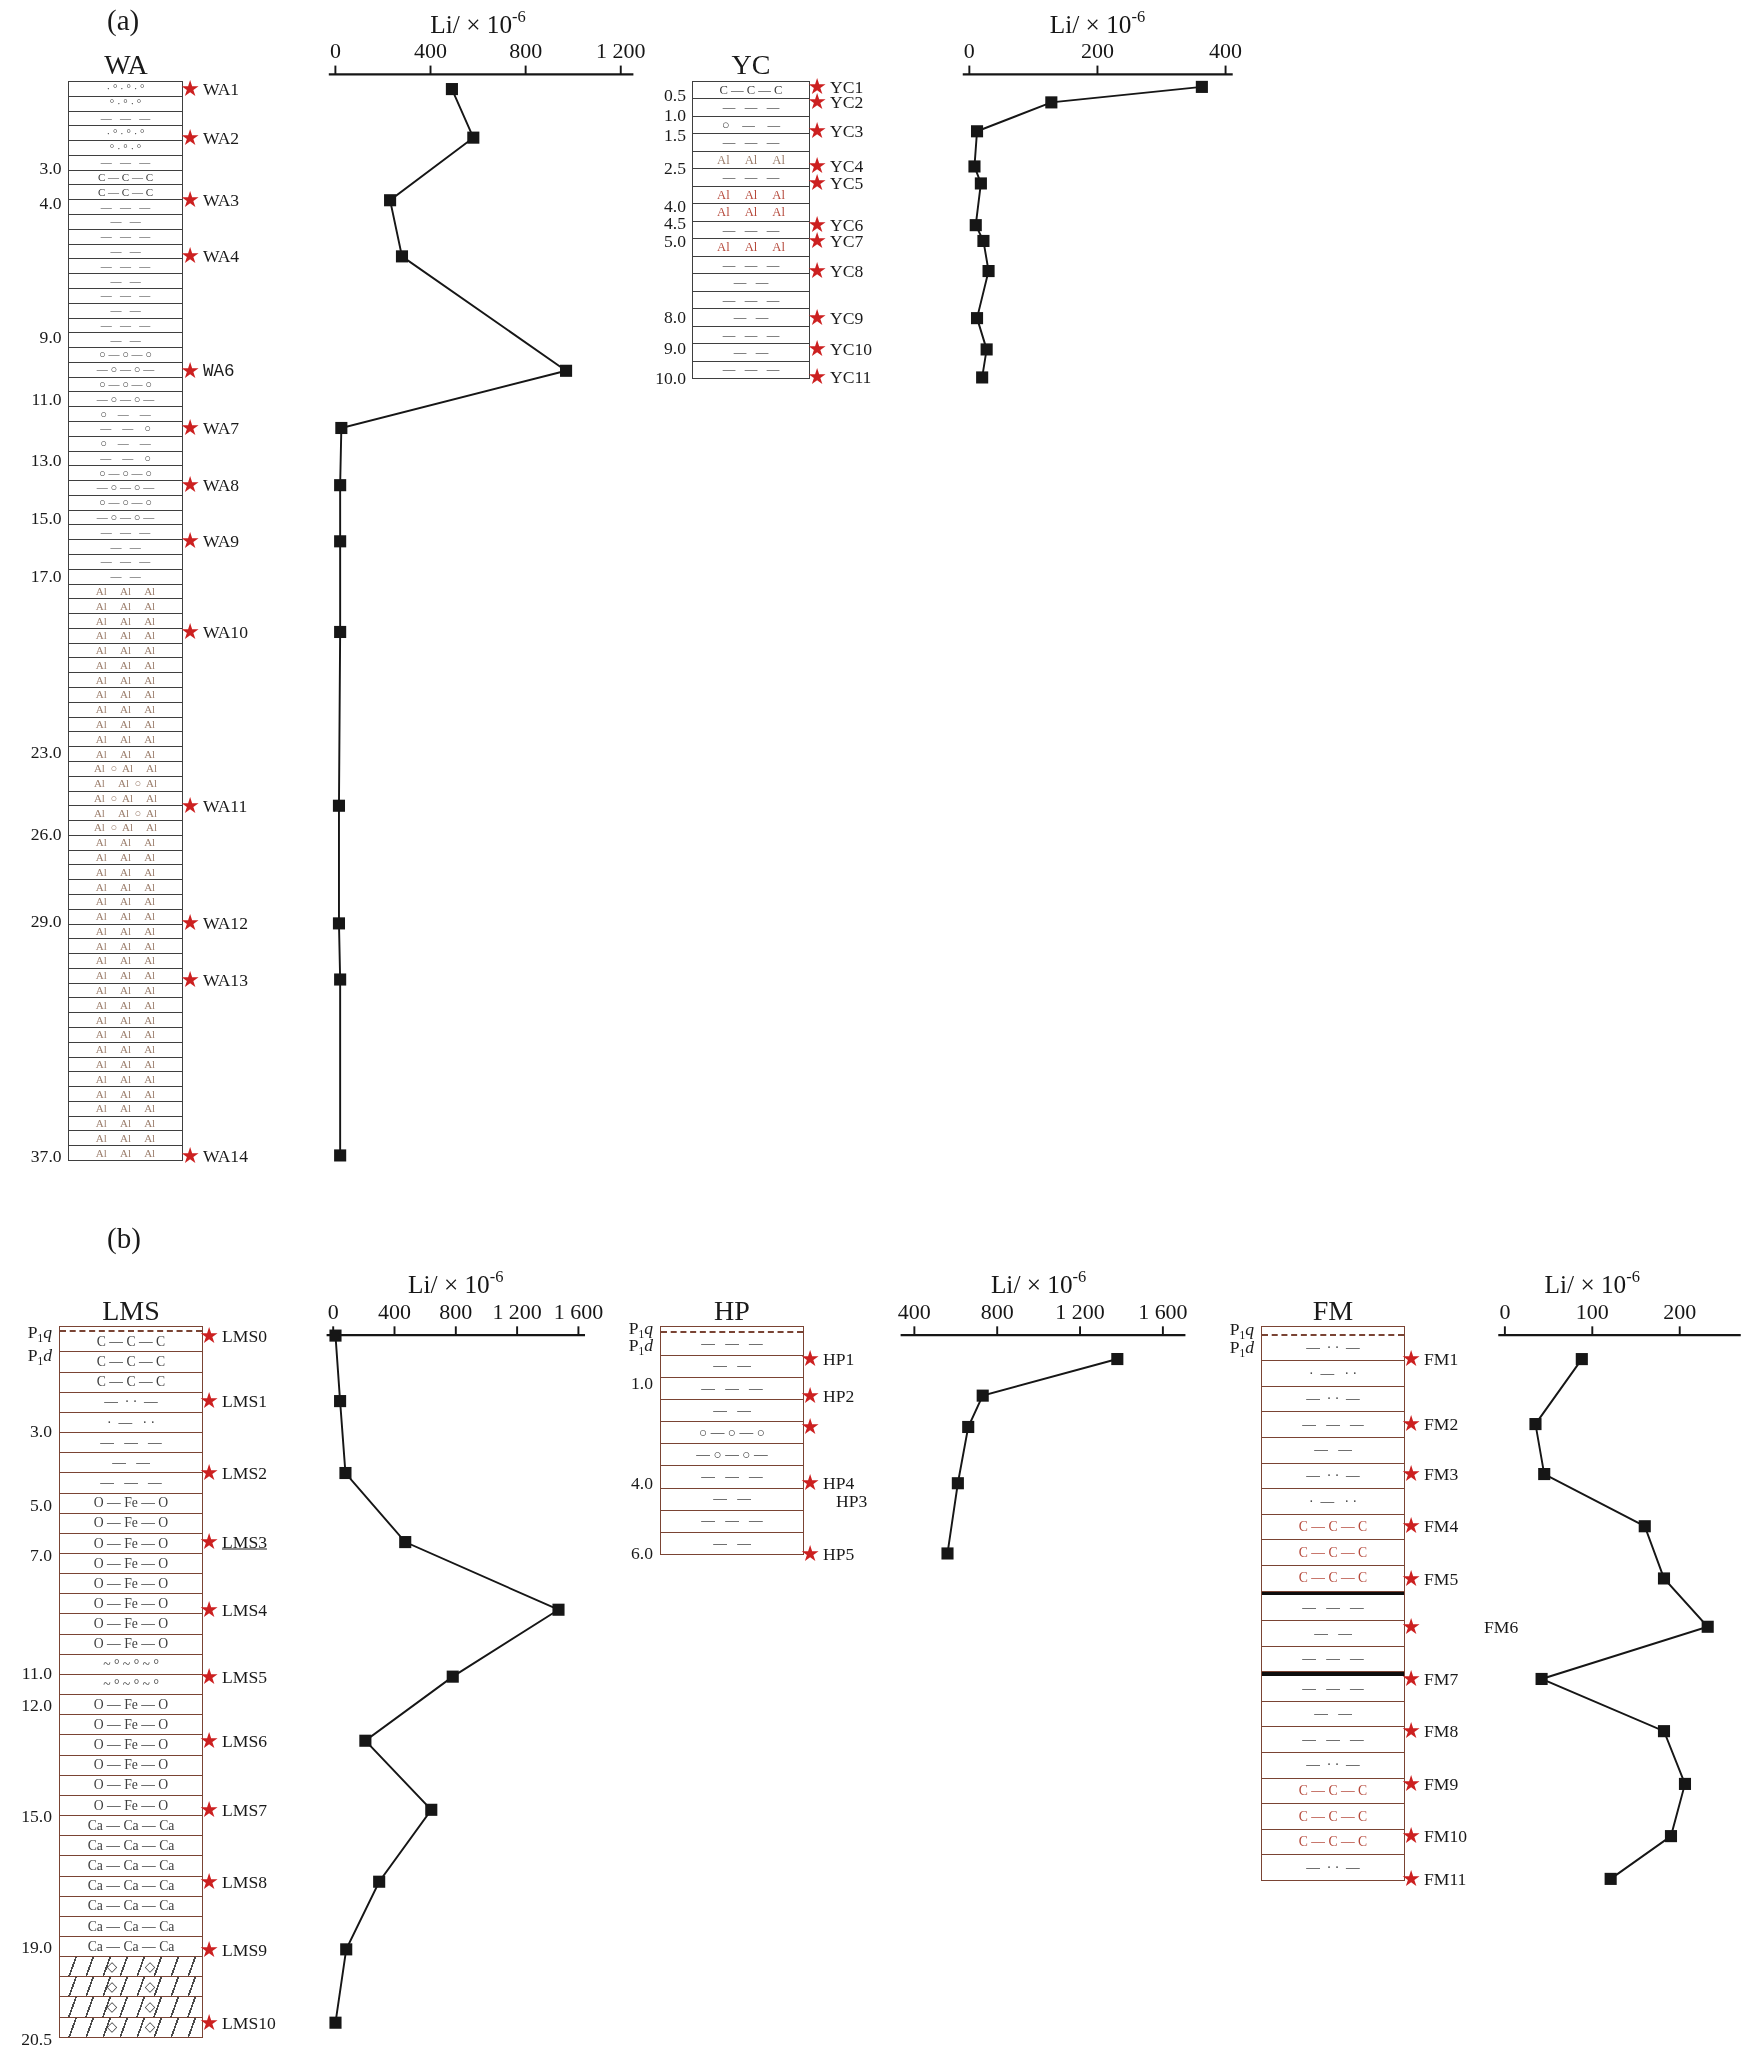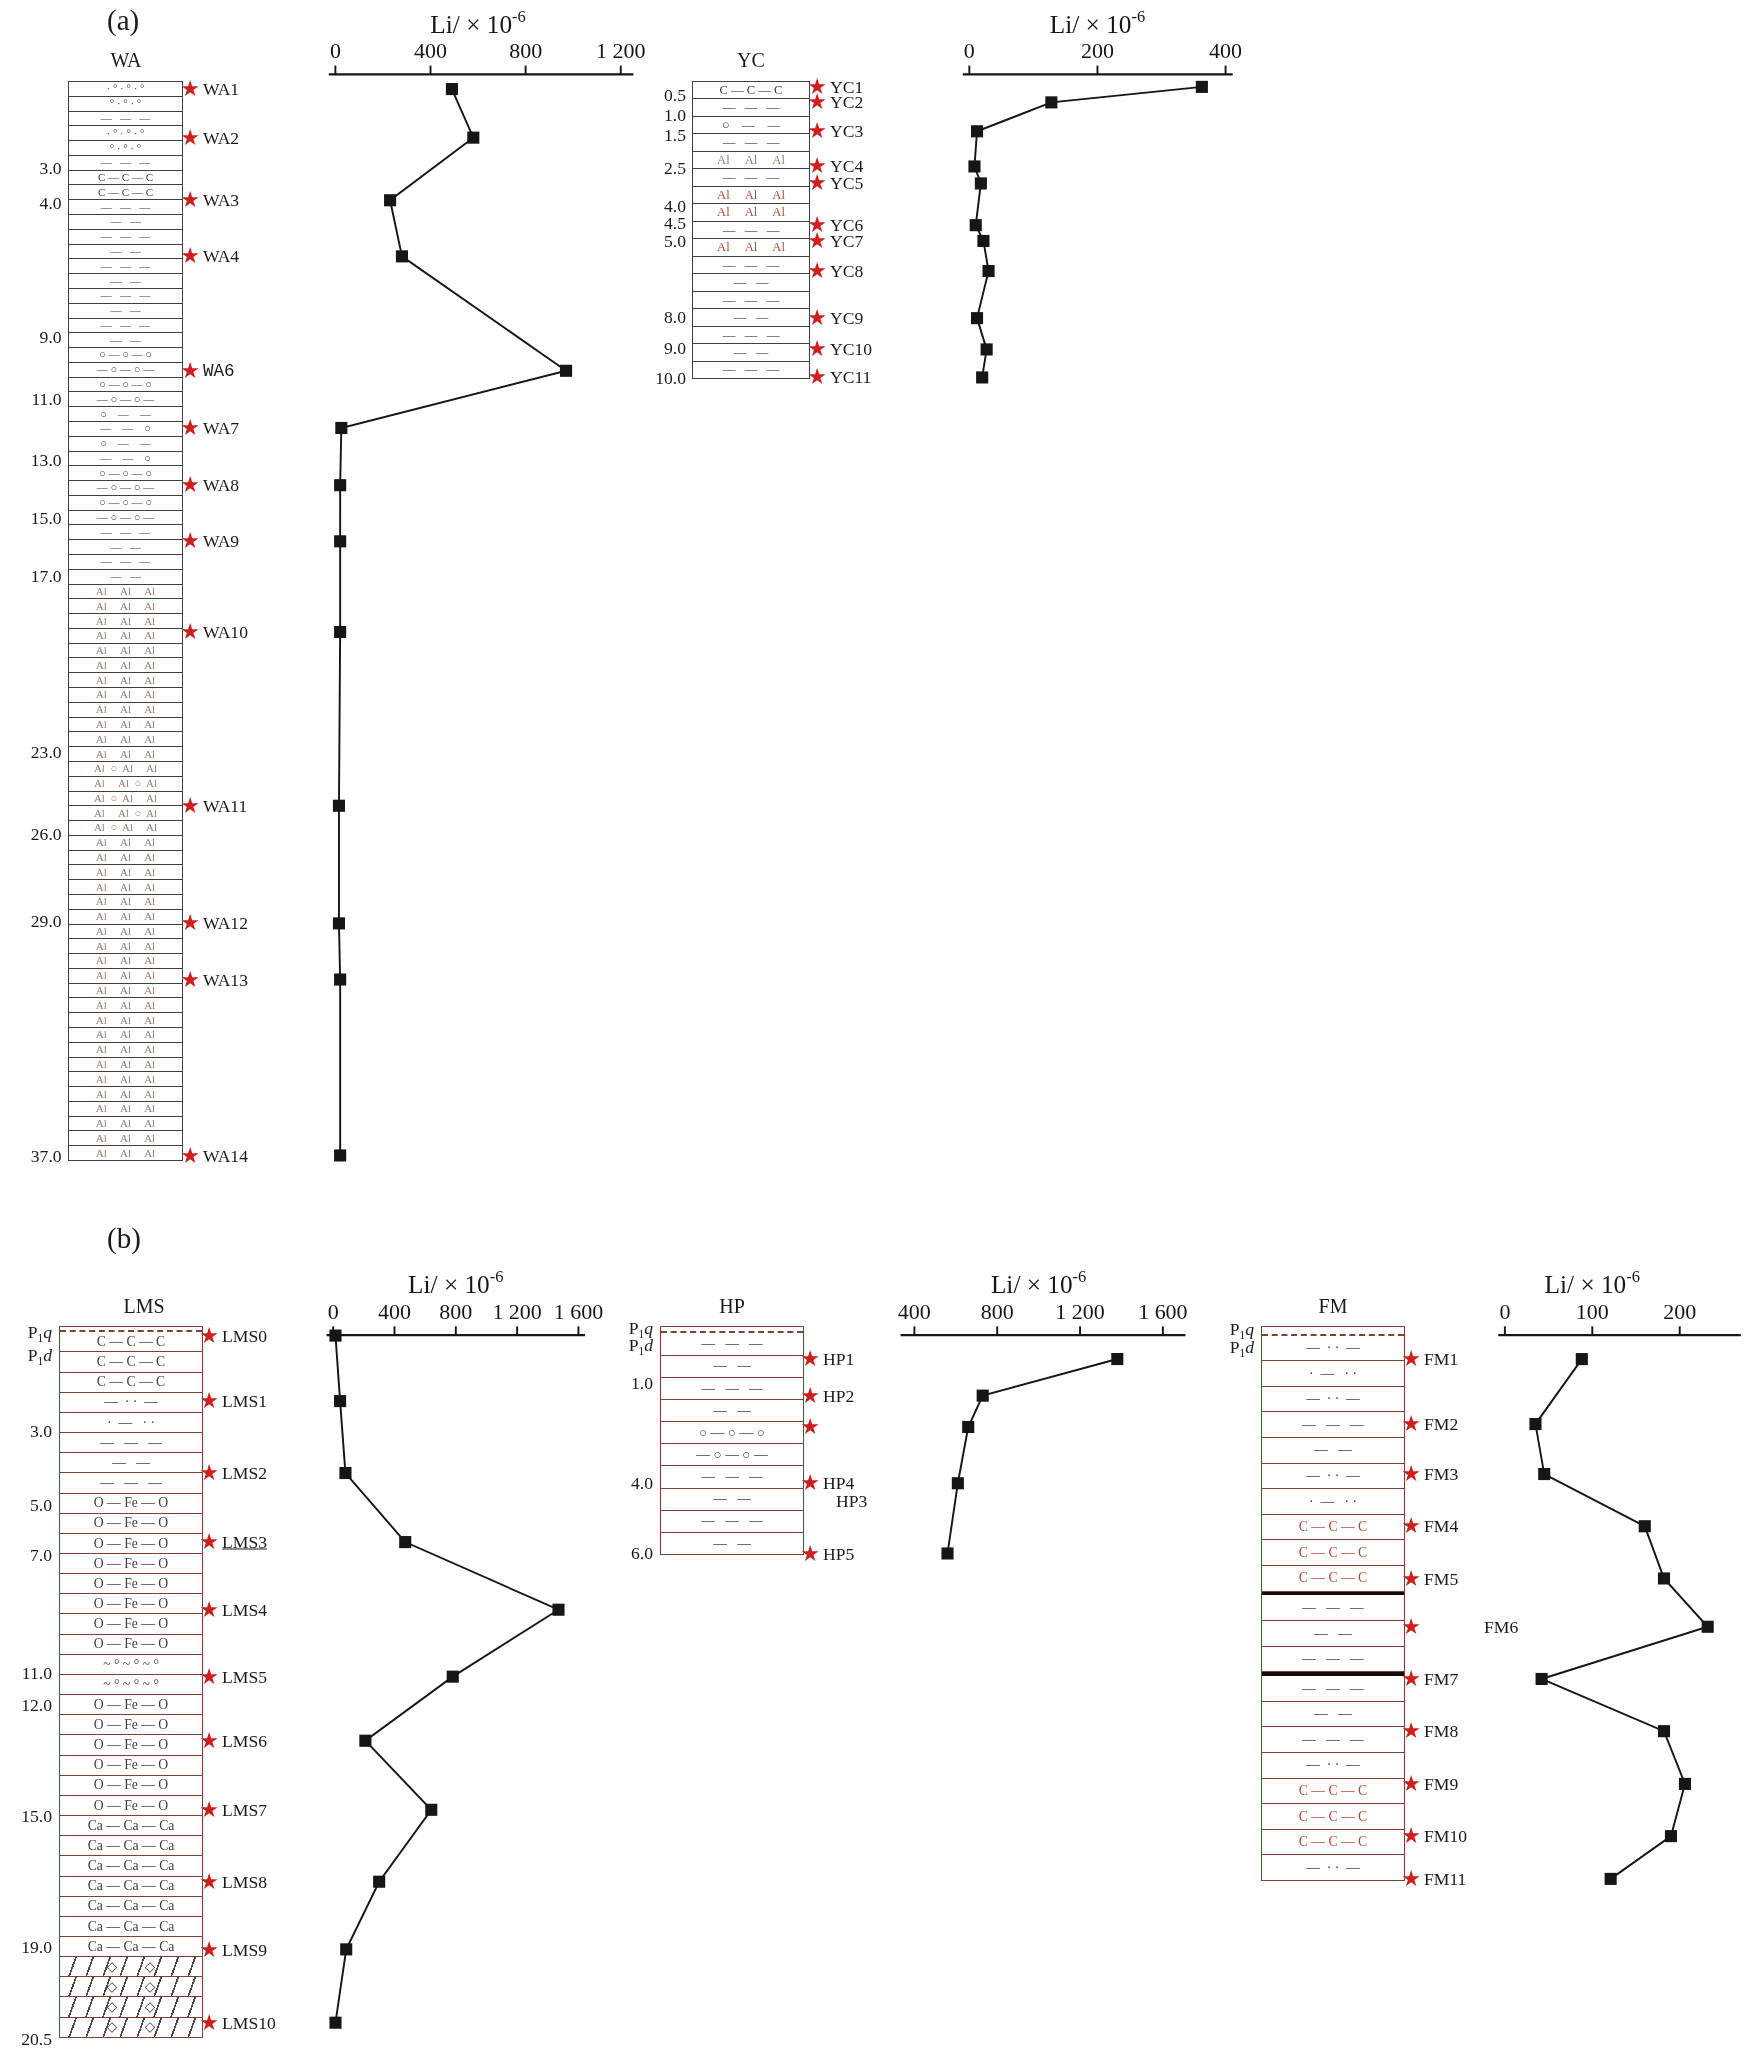--- a/index.html
+++ b/index.html
@@ -4,21 +4,21 @@
 <style>
   * { margin:0; padding:0; box-sizing:border-box; }
   html,body { background:#ffffff; }
   body {
     width:1760px; height:2066px; position:relative; overflow:hidden;
     font-family:"Liberation Serif","DejaVu Serif",serif; color:#1a1a1a;
   }
   .panel-label { position:absolute; font-size:29px; }
   #panel-a { left:107px; top:4.4px; }
   #panel-b { left:107px; top:1222px; }
-  .column-title { position:absolute; font-size:20px; transform:translateX(-50%); white-space:nowrap;text-align:right; }
+  .column-title { position:absolute; font-size:28px; transform:translateX(-50%); white-space:nowrap;text-align:right; }
   .lith-col { position:absolute; display:flex; flex-direction:column; background:#fff; }
   .lith-row { display:flex; align-items:center; justify-content:center; white-space:pre; overflow:hidden; line-height:1; }
   .lith-row.black { background:#0d0d0d; }
   .lith-row.breccia {
     background-image:repeating-linear-gradient(110deg, transparent 0px, transparent 14.3px, #4a4a4a 14.3px, #4a4a4a 16px);
   }
   .depth-label { position:absolute; width:88px; text-align:right; font-size:17.6px; transform:translateY(-50%); white-space:nowrap; }
   .strat-label { position:absolute; width:88px; text-align:right; font-size:17.6px; transform:translateY(-50%); white-space:nowrap; }
   .strat-label sub { font-size:0.65em; }
   .strat-label i { font-style:italic; }
@@ -296,21 +296,21 @@
     <div class="sample-star" style="left: 817px; top: 241px; color: rgb(204, 32, 32);">★</div>
     <div class="sample-label" style="left: 830px; top: 241px;">YC7</div>
     <div class="sample-star" style="left: 817px; top: 271px; color: rgb(204, 32, 32);">★</div>
     <div class="sample-label" style="left: 830px; top: 271px; text-align: center;">YC8</div>
     <div class="sample-star" style="left: 817px; top: 318px; color: rgb(204, 32, 32);">★</div>
     <div class="sample-label" style="left: 830px; top: 318px;">YC9</div>
     <div class="sample-star" style="left: 817px; top: 349px; color: rgb(204, 32, 32);">★</div>
     <div class="sample-label" style="left: 830px; top: 349px;">YC10</div>
     <div class="sample-star" style="left: 817px; top: 377px; color: rgb(204, 32, 32);">★</div>
     <div class="sample-label" style="left: 830px; top: 377px;">YC11</div>
-    <div class="column-title" style="left: 144px; top: 1295px;">LMS</div>
+    <div class="column-title" style="left: 131px; top: 1295px;">LMS</div>
     <div class="lith-col" style="left: 59px; top: 1326px; width: 144px; height: 712px; border: 1.6px solid rgb(122, 68, 52); font-size: 13.7px;">
       <div class="lith-row" style="flex-grow: 0.6; color: rgb(61, 61, 61); border-bottom: 2.2px dashed rgb(122, 68, 52);"></div>
       <div class="lith-row" style="flex-grow: 1; color: rgb(61, 61, 61); border-bottom: 1.1px solid rgb(122, 68, 52);">C — C — C</div>
       <div class="lith-row" style="flex-grow: 1; color: rgb(61, 61, 61); border-bottom: 1.1px solid rgb(122, 68, 52);">C — C — C</div>
       <div class="lith-row" style="flex-grow: 1; color: rgb(61, 61, 61); border-bottom: 1.1px solid rgb(122, 68, 52);">C — C — C</div>
       <div class="lith-row" style="flex-grow: 1; color: rgb(61, 61, 61); border-bottom: 1.1px solid rgb(122, 68, 52);">—  · ·  —</div>
       <div class="lith-row" style="flex-grow: 1; color: rgb(61, 61, 61); border-bottom: 1.1px solid rgb(122, 68, 52);">·  —   · ·</div>
       <div class="lith-row" style="flex-grow: 1; color: rgb(61, 61, 61); border-bottom: 1.1px solid rgb(122, 68, 52);">—   —   —</div>
       <div class="lith-row" style="flex-grow: 1; color: rgb(61, 61, 61); border-bottom: 1.1px solid rgb(122, 68, 52);">  —   —  </div>
       <div class="lith-row" style="flex-grow: 1; color: rgb(61, 61, 61); border-bottom: 1.1px solid rgb(122, 68, 52);">—   —   —</div>

